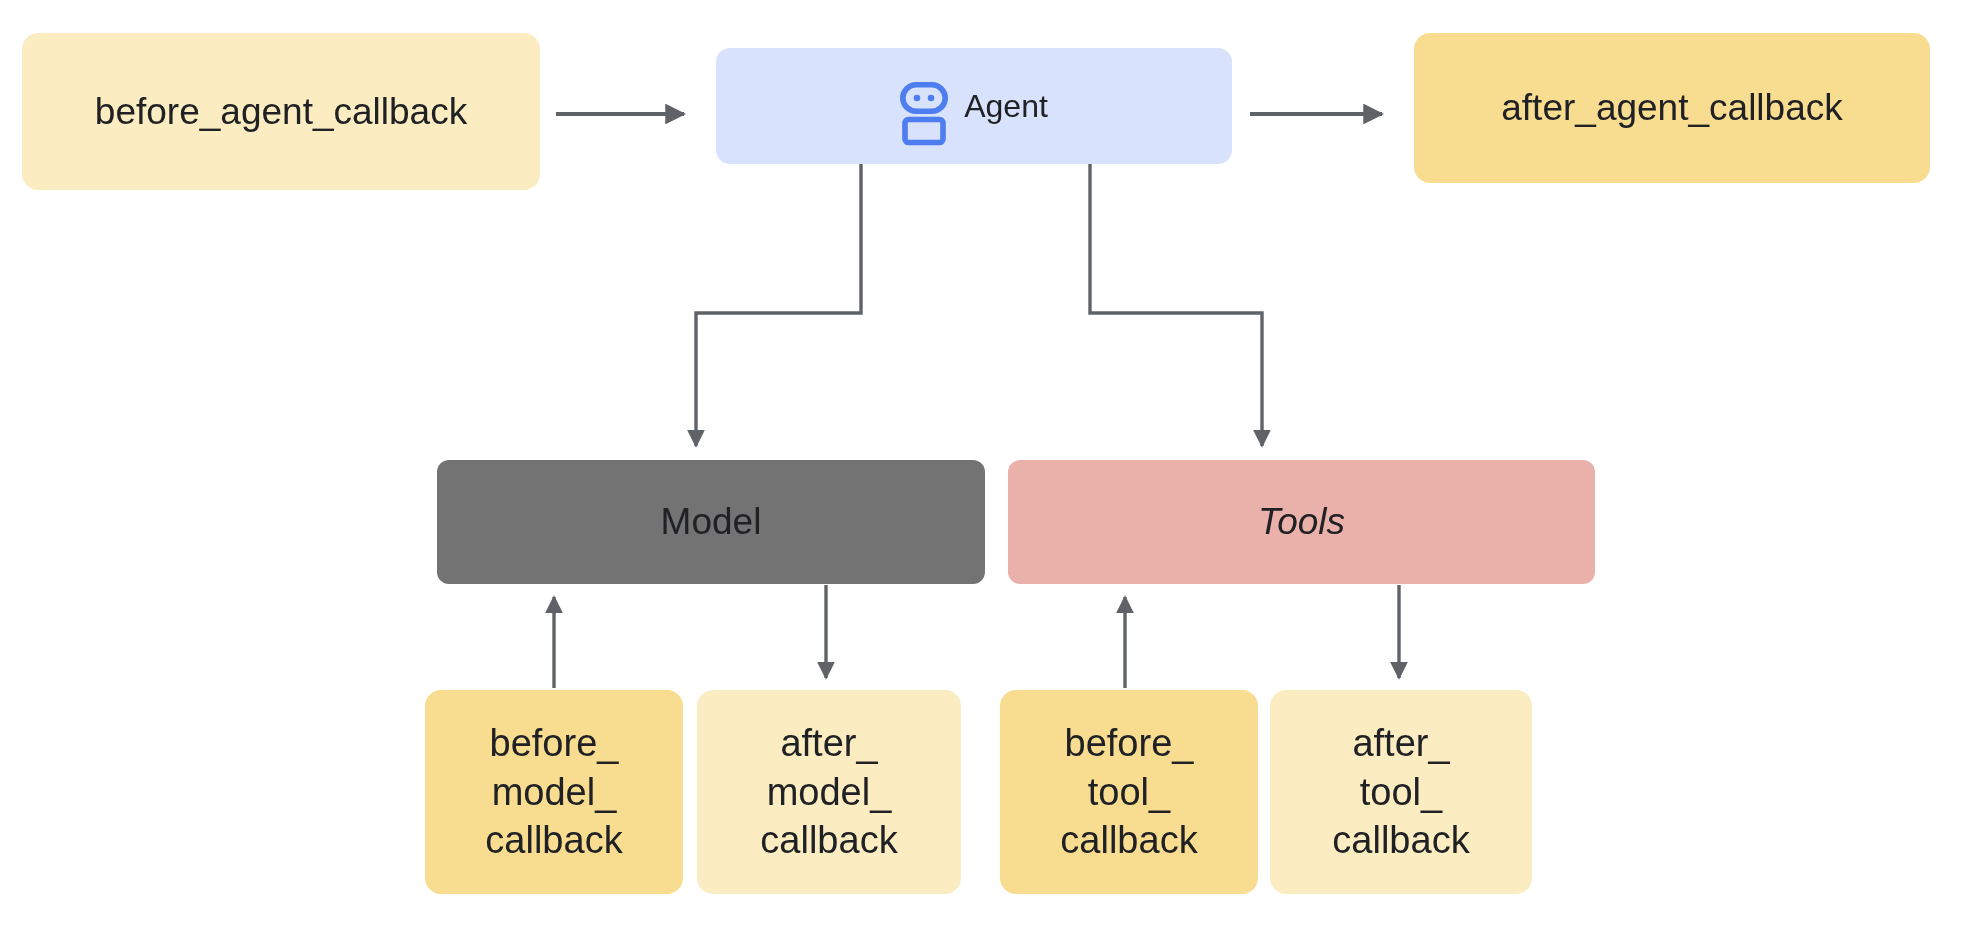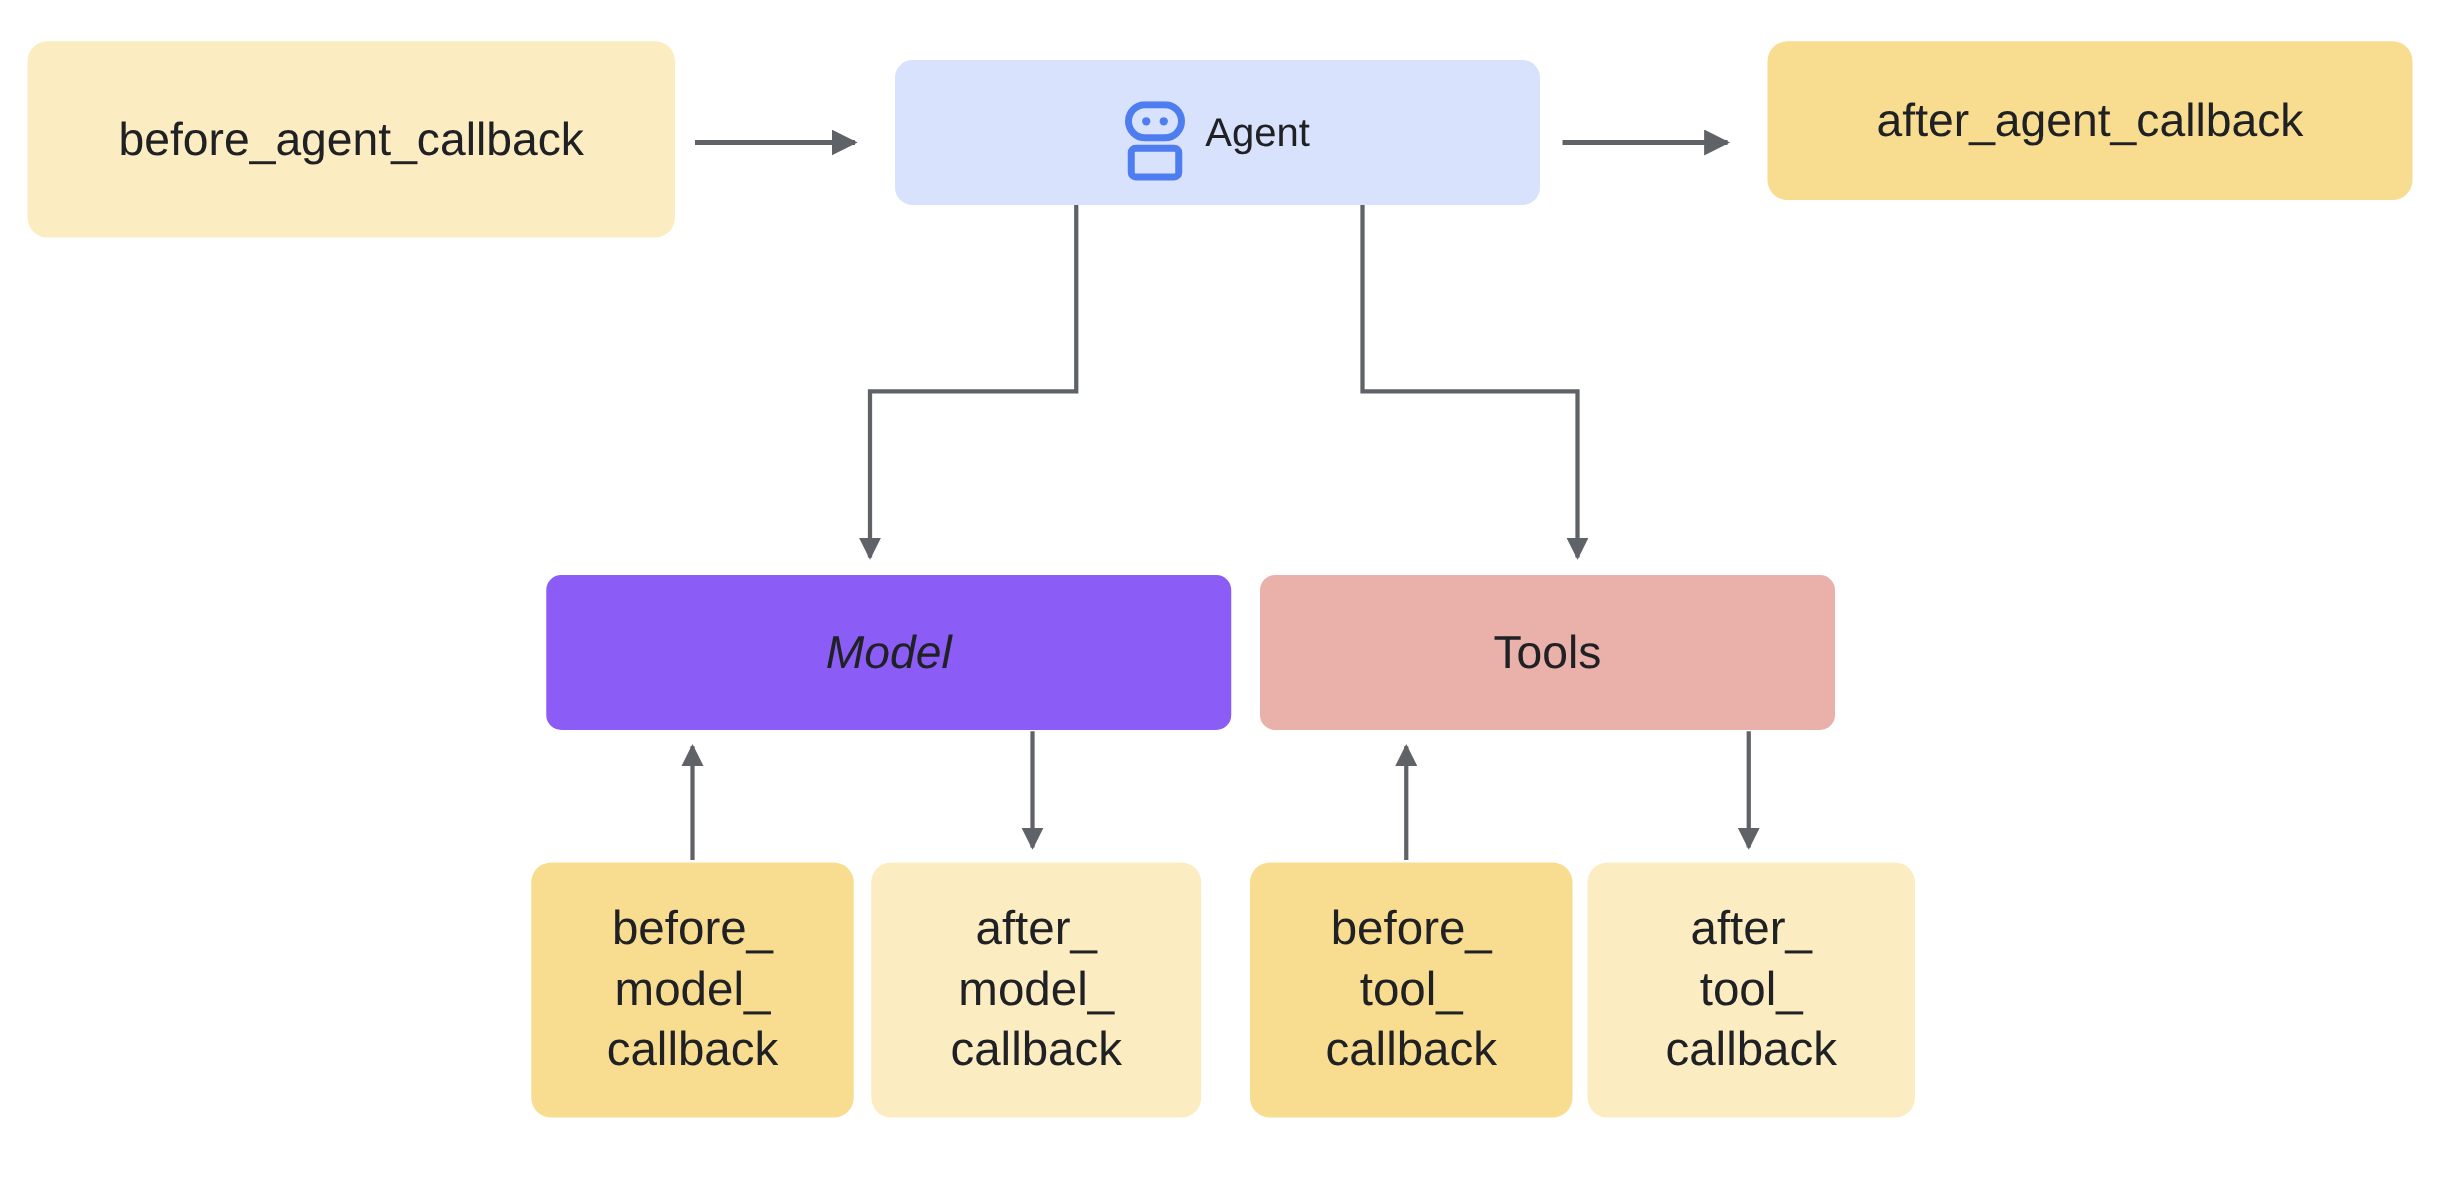--- a/index.html
+++ b/index.html
@@ -31,31 +31,31 @@
     line-height: 1.28;
     white-space: pre-line;
   }
   .node-lg { font-size: 37px; }
   .node-sm { font-size: 38px; }
 
   
   .c-pale-yellow  { background: #fbedc1; }
   .c-gold-yellow  { background: #f8dc90; }
   .c-blue         { background: #d8e2fc; }
-  .c-green        { background: #8b5cf6; font-style: italic; }
+  .c-green        { background: #737373; }
   .c-pink         { background: #eab0aa; }
 
   
   #n-before-agent { left: 22px;   top: 33px;  width: 518px; height: 157px; border-radius: 16px; }
   #n-agent        { left: 716px;  top: 48px;  width: 516px; height: 116px; border-radius: 14px; }
-  #n-after-agent  { left: 1414px; top: 33px;  width: 516px; height: 127px; border-radius: 16px; }
+  #n-after-agent  { left: 1414px; top: 33px;  width: 516px; height: 150px; border-radius: 16px; }
 
   
   #n-model        { left: 437px;  top: 460px; width: 548px; height: 124px; border-radius: 12px; }
-  #n-tools        { left: 1008px; top: 460px; width: 460px; height: 124px; border-radius: 12px; }
+  #n-tools        { left: 1008px; top: 460px; width: 587px; height: 124px; border-radius: 12px; font-style: italic; }
 
   
   #n-before-model { left: 425px;  top: 690px; width: 258px; height: 204px; border-radius: 16px; }
   #n-after-model  { left: 697px;  top: 690px; width: 264px; height: 204px; border-radius: 16px; }
   #n-before-tool  { left: 1000px; top: 690px; width: 258px; height: 204px; border-radius: 16px; }
   #n-after-tool   { left: 1270px; top: 690px; width: 262px; height: 204px; border-radius: 16px; }
 
   
   .agent-inner {
     display: flex;

